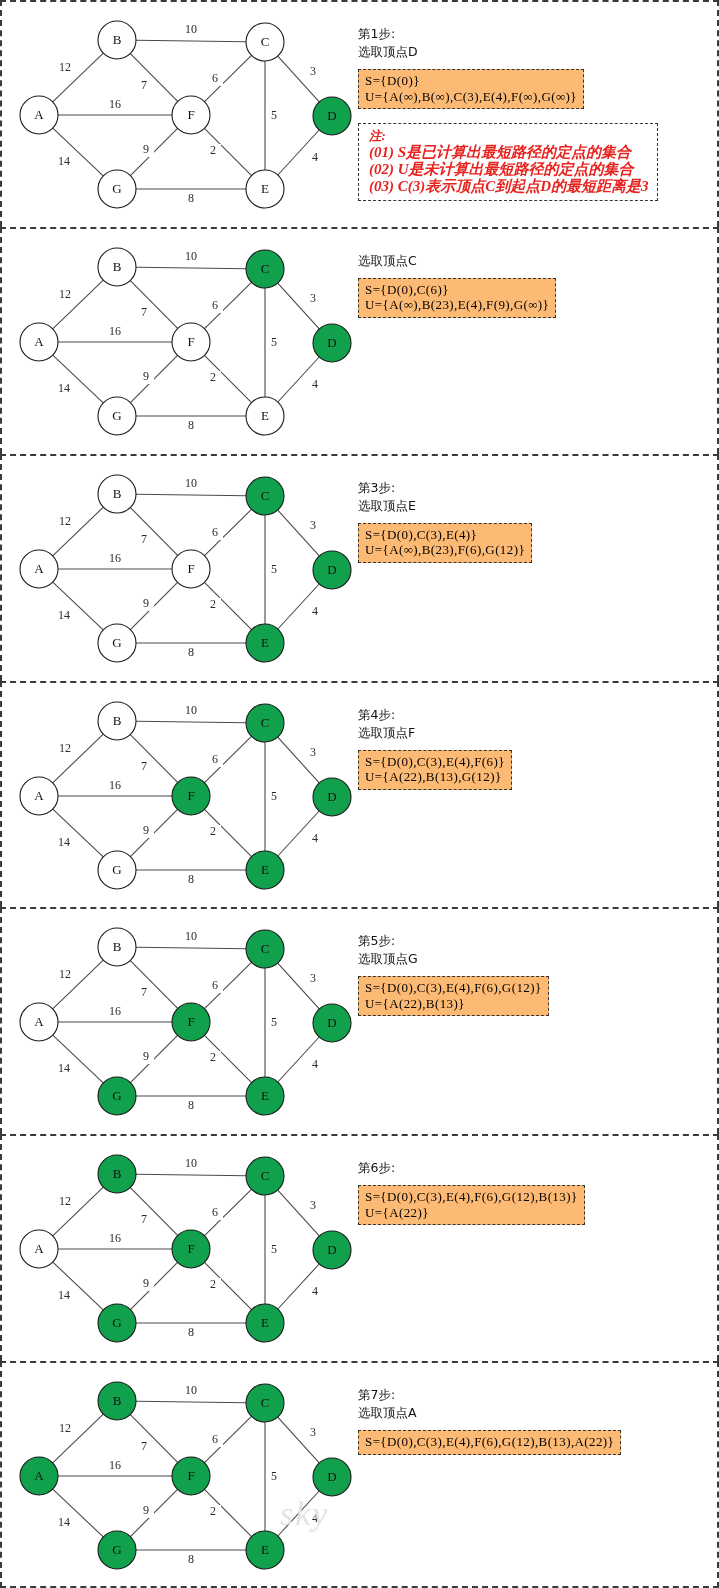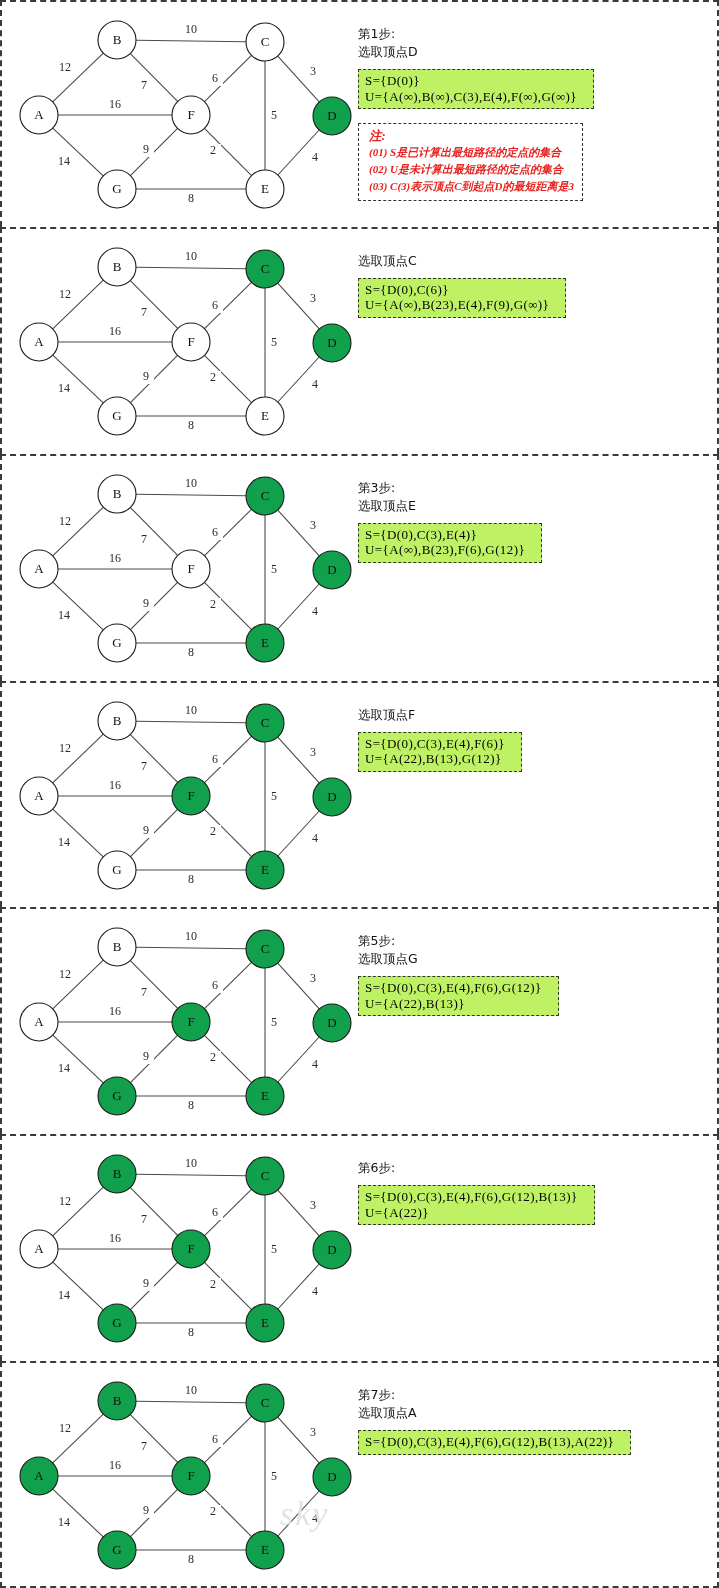--- a/index.html
+++ b/index.html
@@ -62,23 +62,23 @@
   .step-title{
     font-family:"DejaVu Sans", sans-serif;
     font-size:12.5px;
     line-height:18px;
     color:#111;
     white-space:pre;
     letter-spacing:0px;
   }
   .set-box{
     margin-top:8px;
-    background:#bef264;
+    background:#fdba74;
     border:1.4px dashed #333;
-    padding:3px 16px 4px 6px;
+    padding:3px 6px 4px 6px;
     display:inline-block;
     max-width:340px;
   }
   .set-line{
     font-family:"Liberation Serif", serif;
     font-size:13px;
     line-height:15.5px;
     color:#000;
     white-space:nowrap;
     letter-spacing:0.4px;
@@ -94,21 +94,21 @@
     font-style:italic;
     font-weight:bold;
     font-size:12.5px;
     color:#e8231f;
     line-height:16px;
   }
   .note-line{
     font-family:"Liberation Serif", serif;
     font-style:italic;
     font-weight:bold;
-    font-size:11px;
+    font-size:15px;
     color:#e8231f;
     line-height:17px;
     white-space:nowrap;
   }
   .watermark{
     position:absolute;
     left:280px;
     top:1495px;
     font-family:"Liberation Serif", serif;
     font-size:34px;
@@ -344,21 +344,21 @@
             <circle cx="330" cy="114" r="19" class="node-circle node-green"></circle>
             <text x="330" y="115" class="node-label">D</text>
             <circle cx="263" cy="187" r="19" class="node-circle node-green"></circle>
             <text x="263" y="188" class="node-label">E</text>
             <circle cx="189" cy="113" r="19" class="node-circle node-green"></circle>
             <text x="189" y="114" class="node-label">F</text>
             <circle cx="115" cy="187" r="19" class="node-circle node-white"></circle>
             <text x="115" y="188" class="node-label">G</text>
           </svg>
         </div>
-        <div class="right-col"><div class="step-title">选取顶点F</div><div class="set-box"><div class="set-line">S={D(0),C(3),E(4),F(6)}</div><div class="set-line">U={A(22),B(13),G(12)}</div></div></div>
+        <div class="right-col"><div class="step-title">第4步:</div><div class="step-title">选取顶点F</div><div class="set-box"><div class="set-line">S={D(0),C(3),E(4),F(6)}</div><div class="set-line">U={A(22),B(13),G(12)}</div></div></div>
       </div>
       <div class="panel">
         <div class="graph">
           <svg viewBox="0 0 355 226">
             <line x1="50.69582823313526" y1="99.83093439121609" x2="101.30417176686474" y2="51.16906560878391" class="edge-line"></line>
             <line x1="56" y1="113" x2="170" y2="113" class="edge-line"></line>
             <line x1="50.78381027167511" y1="126.076948206461" x2="101.21618972832489" y2="173.923051793539" class="edge-line"></line>
             <line x1="133.99826539461912" y1="38.2567333161435" x2="244.00173460538088" y2="39.7432666838565" class="edge-line"></line>
             <line x1="128.3445603274969" y1="51.524892223814426" x2="175.6554396725031" y2="99.47510777618558" class="edge-line"></line>
             <line x1="249.4738893738107" y1="53.34332534745701" x2="202.5261106261893" y2="99.65667465254299" class="edge-line"></line>

